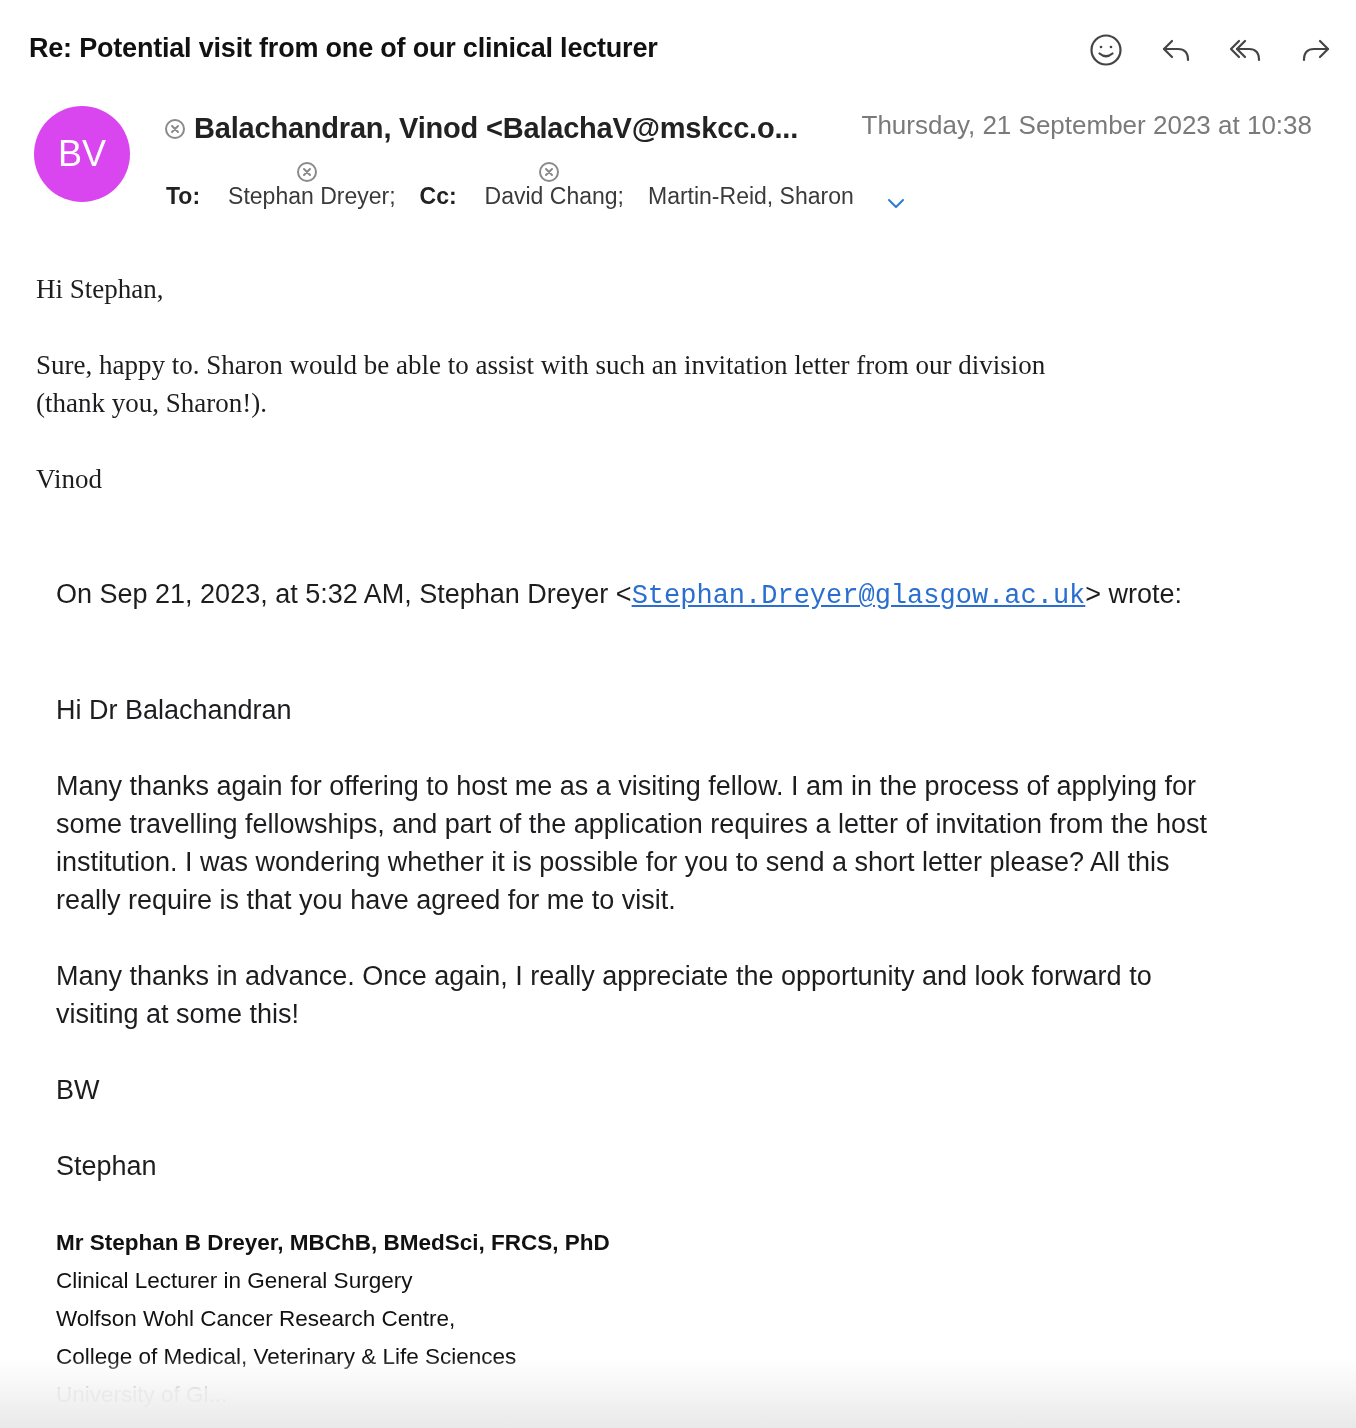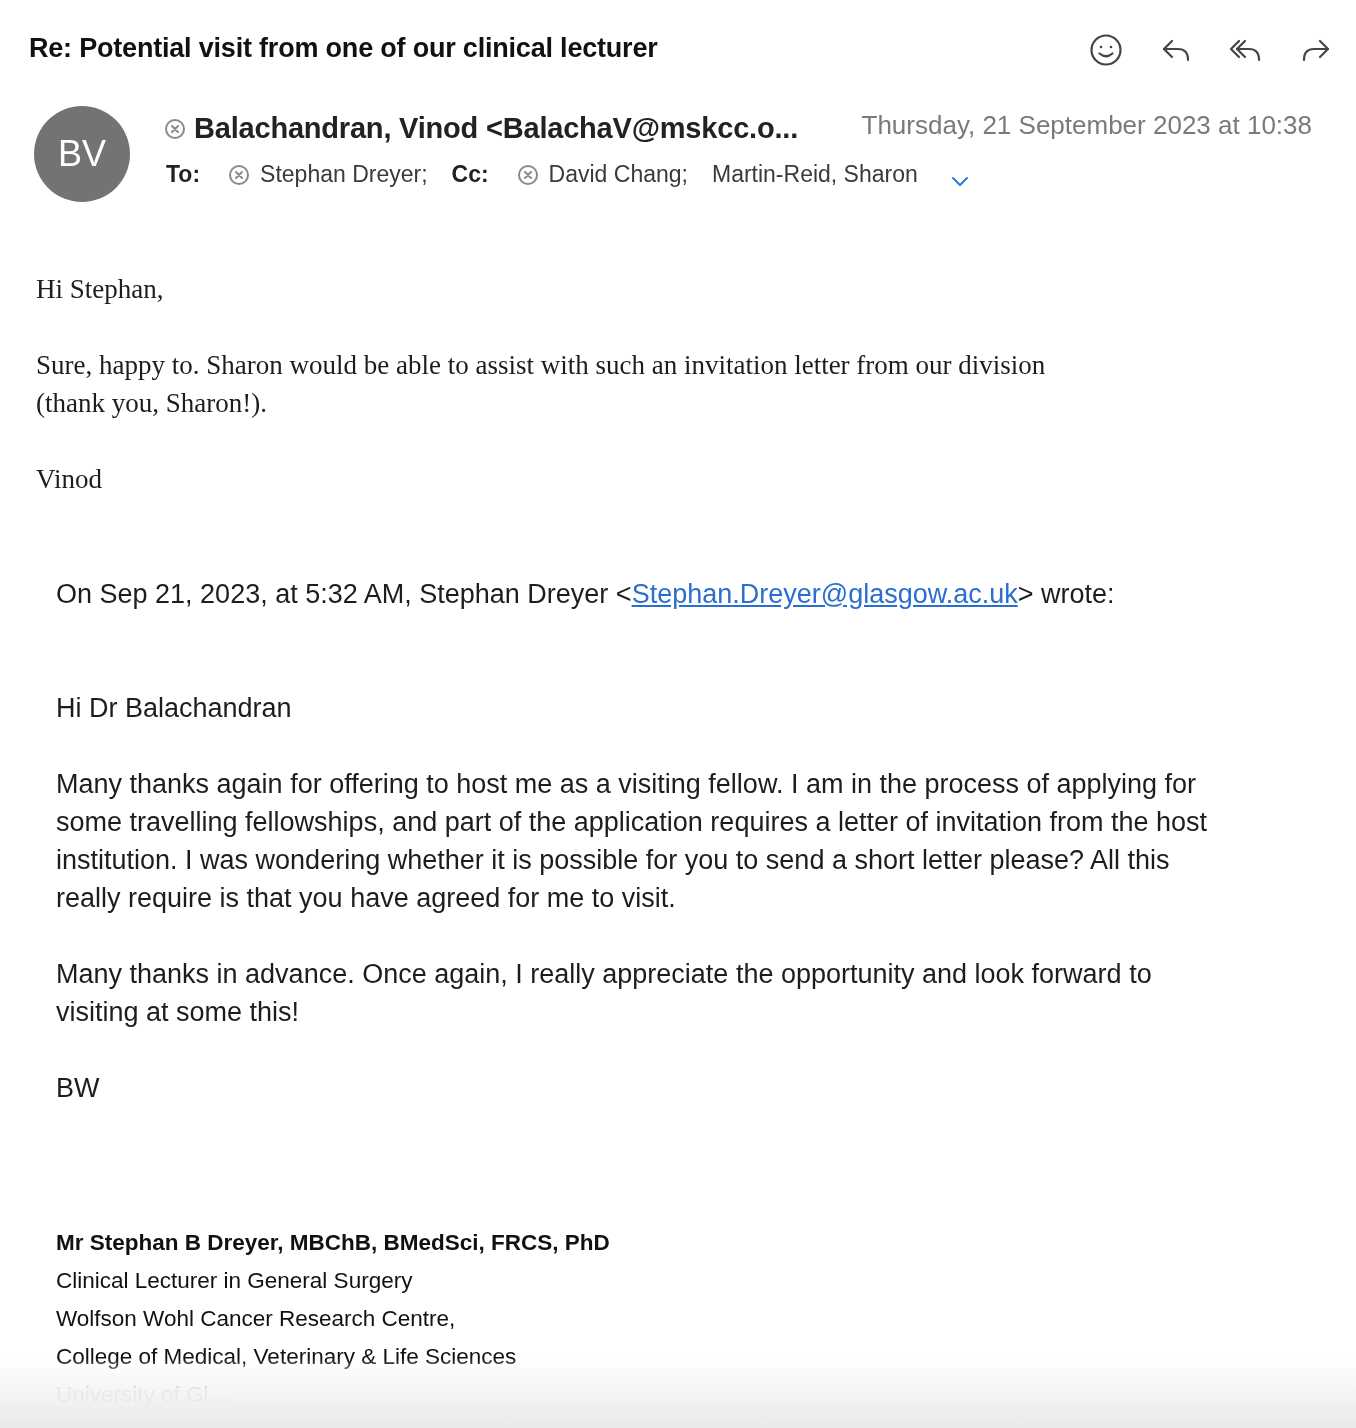--- a/index.html
+++ b/index.html
@@ -12,45 +12,45 @@
       font-size: 27px; font-weight: bold; color: #111111; letter-spacing: -0.2px;
       white-space: nowrap;
     }
 
     .toolbar { position: absolute; top: 32px; left: 1086px; display: flex; gap: 30px; }
     .tool-btn { width: 40px; height: 40px; display: flex; align-items: center; justify-content: center; cursor: pointer; }
     .tool-btn svg { width: 36px; height: 36px; }
 
     .avatar {
       position: absolute; left: 34px; top: 106px; width: 96px; height: 96px; border-radius: 50%;
-      background: #737373; color: #ffffff; display: flex; align-items: center; justify-content: center;
+      background: #d946ef; color: #ffffff; display: flex; align-items: center; justify-content: center;
       font-family: "Liberation Sans", sans-serif; font-size: 36px;
     }
 
     .from-row { position: absolute; left: 164px; top: 112px; display: flex; align-items: center; white-space: nowrap; }
     .from-text { font-size: 29px; font-weight: bold; color: #222222; letter-spacing: -0.2px; }
 
     .xicon { width: 22px; height: 22px; margin-right: 8px; display: inline-flex; }
     .xicon svg { width: 22px; height: 22px; }
 
     .date { position: absolute; right: 44px; top: 110px; font-size: 26px; color: #7a7a7a; white-space: nowrap; }
 
     .recip-row { position: absolute; left: 166px; top: 161px; display: flex; align-items: flex-end; white-space: nowrap; font-size: 23px; color: #3a3a3a; }
     .recip-label { font-weight: bold; color: #222222; margin-right: 28px; }
-    .recip { display: inline-flex; align-items: center; margin-right: 24px; }
+    .recip { display: inline-flex; align-items: center; margin-right: 24px; flex-direction: column; }
     .recip .xicon { margin-right: 10px; }
     .chev { display: inline-flex; margin-left: 8px; cursor: pointer; }
     .chev svg { width: 20px; height: 14px; }
 
     .body { position: absolute; left: 36px; top: 270px; width: 1260px; font-family: "Liberation Sans", sans-serif; font-size: 27px; line-height: 38px; color: #1d1d1f; }
     .body p { margin: 0; font-family: Liberation Serif, serif; }
     .gap { height: 38px; }
 
     .quoted { position: absolute; left: 56px; top: 575px; width: 1220px; font-family: "Liberation Sans", sans-serif; font-size: 27px; line-height: 38px; color: #1d1d1f; }
-    .quoted a { color: #2a6fcf; text-decoration: underline; }
+    .quoted a { color: #2a6fcf; text-decoration: underline; font-family: Liberation Mono, monospace; }
 
     .sig { position: absolute; left: 56px; top: 1224px; font-family: "Liberation Sans", sans-serif; font-size: 22.5px; line-height: 38px; color: #111111; white-space: nowrap; }
     .sig .name { font-weight: bold; }
 
     .fade {
       position: absolute; left: 0; bottom: 0; width: 1356px; height: 70px;
       background: linear-gradient(to bottom, rgba(255,255,255,0) 0%, rgba(245,245,245,0.95) 45%, #e9e9e9 100%);
     }
   </style>
 </head>
@@ -161,20 +161,21 @@
   <p>Many thanks again for offering to host me as a visiting fellow. I am in the process of applying for</p>
   <p>some travelling fellowships, and part of the application requires a letter of invitation from the host</p>
   <p>institution. I was wondering whether it is possible for you to send a short letter please? All this</p>
   <p>really require is that you have agreed for me to visit.</p>
   <div class="gap"></div>
   <p>Many thanks in advance. Once again, I really appreciate the opportunity and look forward to</p>
   <p>visiting at some this!</p>
   <div class="gap"></div>
   <p>BW</p>
   <div class="gap"></div>
+  <p>Stephan</p>
 </div>
 
 <div class="sig">
   <p class="name">Mr Stephan B Dreyer, MBChB, BMedSci, FRCS, PhD</p>
   <p>Clinical Lecturer in General Surgery</p>
   <p>Wolfson Wohl Cancer Research Centre,</p>
   <p>College of Medical, Veterinary &amp; Life Sciences</p>
   <p>University of Gl...</p>
 </div>
 

